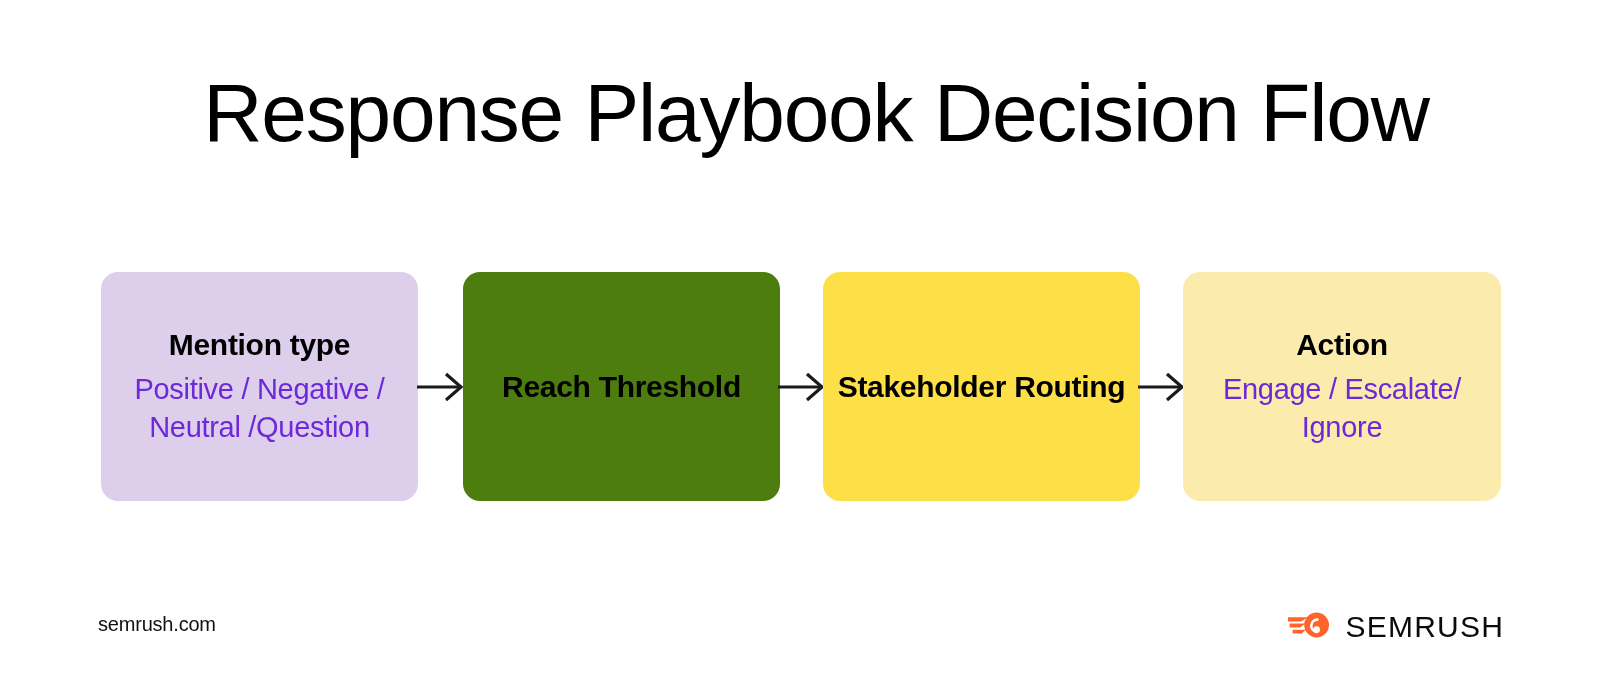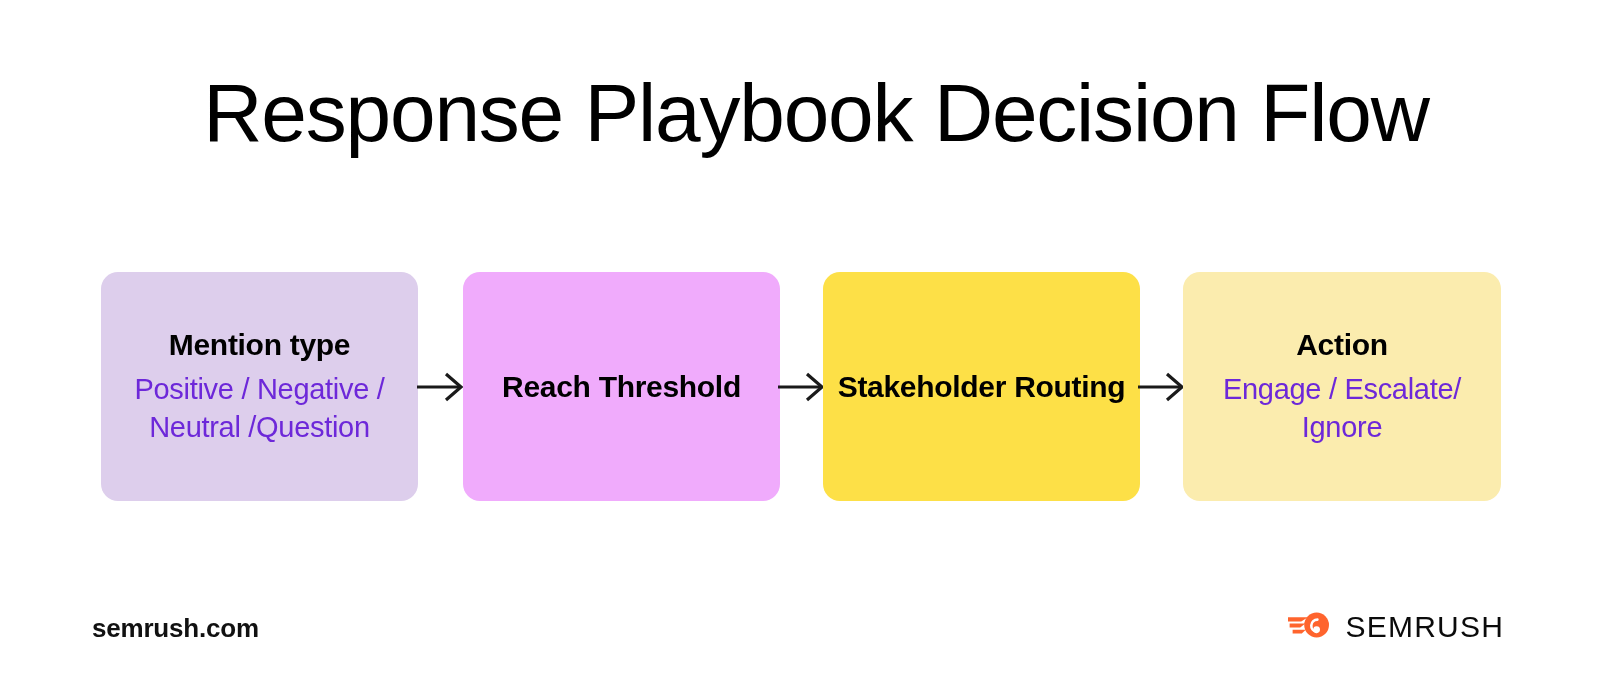--- a/index.html
+++ b/index.html
@@ -56,21 +56,21 @@
     box-sizing: border-box;
     display: flex;
     flex-direction: column;
     align-items: center;
     justify-content: center;
     padding: 0 14px;
     text-align: center;
   }
 
   .flow-node.n0 { left: 0px;    width: 317px; background: #DDCEEC; }
-  .flow-node.n1 { left: 362px;  width: 317px; background: #f0abfc; }
+  .flow-node.n1 { left: 362px;  width: 317px; background: #4d7c0f; }
   .flow-node.n2 { left: 722px;  width: 317px; background: #fde047; }
   .flow-node.n3 { left: 1082px; width: 318px; background: #FBECAE; }
 
   .node-title {
     font-size: 30px;
     font-weight: 700;
     line-height: 1.22;
     letter-spacing: -0.3px;
     color: #000000;
   }
@@ -97,24 +97,24 @@
     height: 38px;
   }
   .flow-arrow.a0 { left: 315px; }
   .flow-arrow.a1 { left: 676px; }
   .flow-arrow.a2 { left: 1036px; }
   .flow-arrow svg { display: block; }
 
   
   .footer-domain {
     position: absolute;
-    left: 76px;
+    left: 82px;
     top: 613px;
-    font-size: 26px;
-    font-weight: 700;
+    font-size: 20px;
+    font-weight: 400;
     letter-spacing: -0.2px;
     color: #111111;
   }
 
   .brand-logo {
     position: absolute;
     right: 112px;
     top: 608px;
     display: flex;
     align-items: center;

